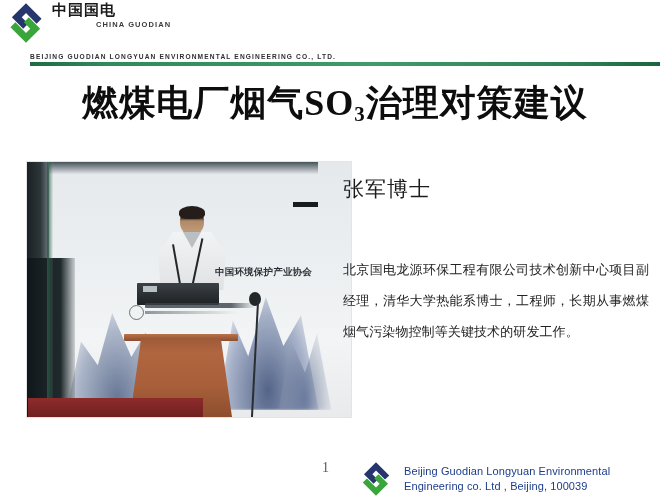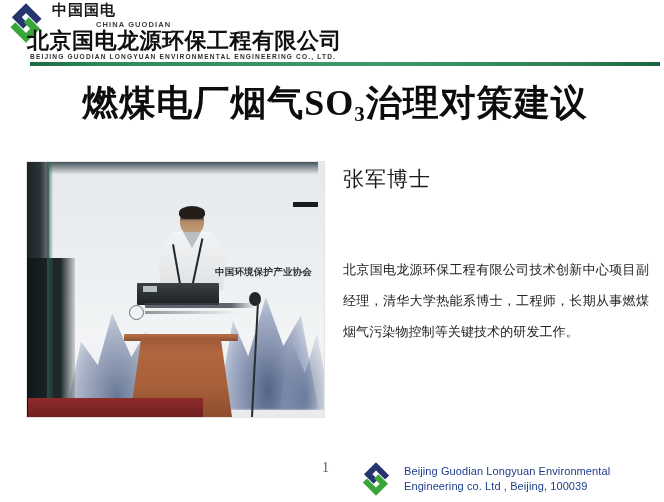--- a/index.html
+++ b/index.html
@@ -72,21 +72,21 @@
   }
   .title sub {
     font-size: 0.58em; vertical-align: baseline;
     position: relative; top: 6px;
     font-family: "Liberation Serif", "DejaVu Serif", serif;
   }
 
   
   .photo {
     position: absolute; left: 27px; top: 162px;
-    width: 297px; height: 255px;
+    width: 324px; height: 255px;
     overflow: hidden;
     background: #cfd3d6;
     box-shadow: 0 0 0 1px #e4e4e4;
   }
   
   .ph-wall {
     position: absolute; inset: 0;
     background:
       linear-gradient(to bottom, #e6e9ec 0%, #eceff1 40%, #f2f4f5 70%, #e8eaec 100%);
   }
@@ -221,21 +221,21 @@
     position: absolute; left: 22px; top: 0; width: 269px; height: 12px;
     background: linear-gradient(to bottom, #46525a 0%, rgba(190,198,204,0.15) 100%);
   }
   .ph-bar-right {
     position: absolute; left: 266px; top: 40px; width: 25px; height: 5px;
     background: #171c1f;
   }
 
   
   .speaker-name {
-    position: absolute; left: 343px; top: 165px;
+    position: absolute; left: 343px; top: 175px;
     font-size: 21px; color: #1c1c1c; letter-spacing: 1px;
     font-family: "DejaVu Sans", "Liberation Sans", sans-serif;
   }
   .speaker-bio {
     position: absolute; left: 343px; top: 254px;
     width: 306px;
     font-size: 13px; color: #232323; line-height: 31px;
     letter-spacing: 0.1px;
     font-family: "DejaVu Sans", "Liberation Sans", sans-serif;
     text-align: justify;
@@ -270,21 +270,20 @@
       <svg width="40" height="40" viewBox="0 0 40 40" xmlns="http://www.w3.org/2000/svg">
         <g transform="translate(20,20) rotate(45) translate(-20,-20)">
           <path d="M6 6 H28 V13 H13 V19 H22 V26 H6 Z" fill="#27356e"></path>
           <path d="M34 34 H12 V27 H27 V21 H18 V14 H34 Z" fill="#3aa53a"></path>
         </g>
       </svg>
     </span>
 
     <div class="hdr-cn-small">中国国电</div>
     <div class="hdr-en-small">CHINA GUODIAN</div>
-    <div class="hdr-cn-big">北京国电龙源环保工程有限公司</div>
     <div class="hdr-en-big">BEIJING GUODIAN LONGYUAN ENVIRONMENTAL ENGINEERING CO., LTD.</div>
     <div class="hdr-rule"></div>
   </div>
 
   <div class="title">
     <span>燃煤电厂烟气</span><span class="so">SO</span><sub>3</sub><span>治理对策建议</span>
   </div>
 
   <div class="photo">
     <div class="ph-wall"></div>

